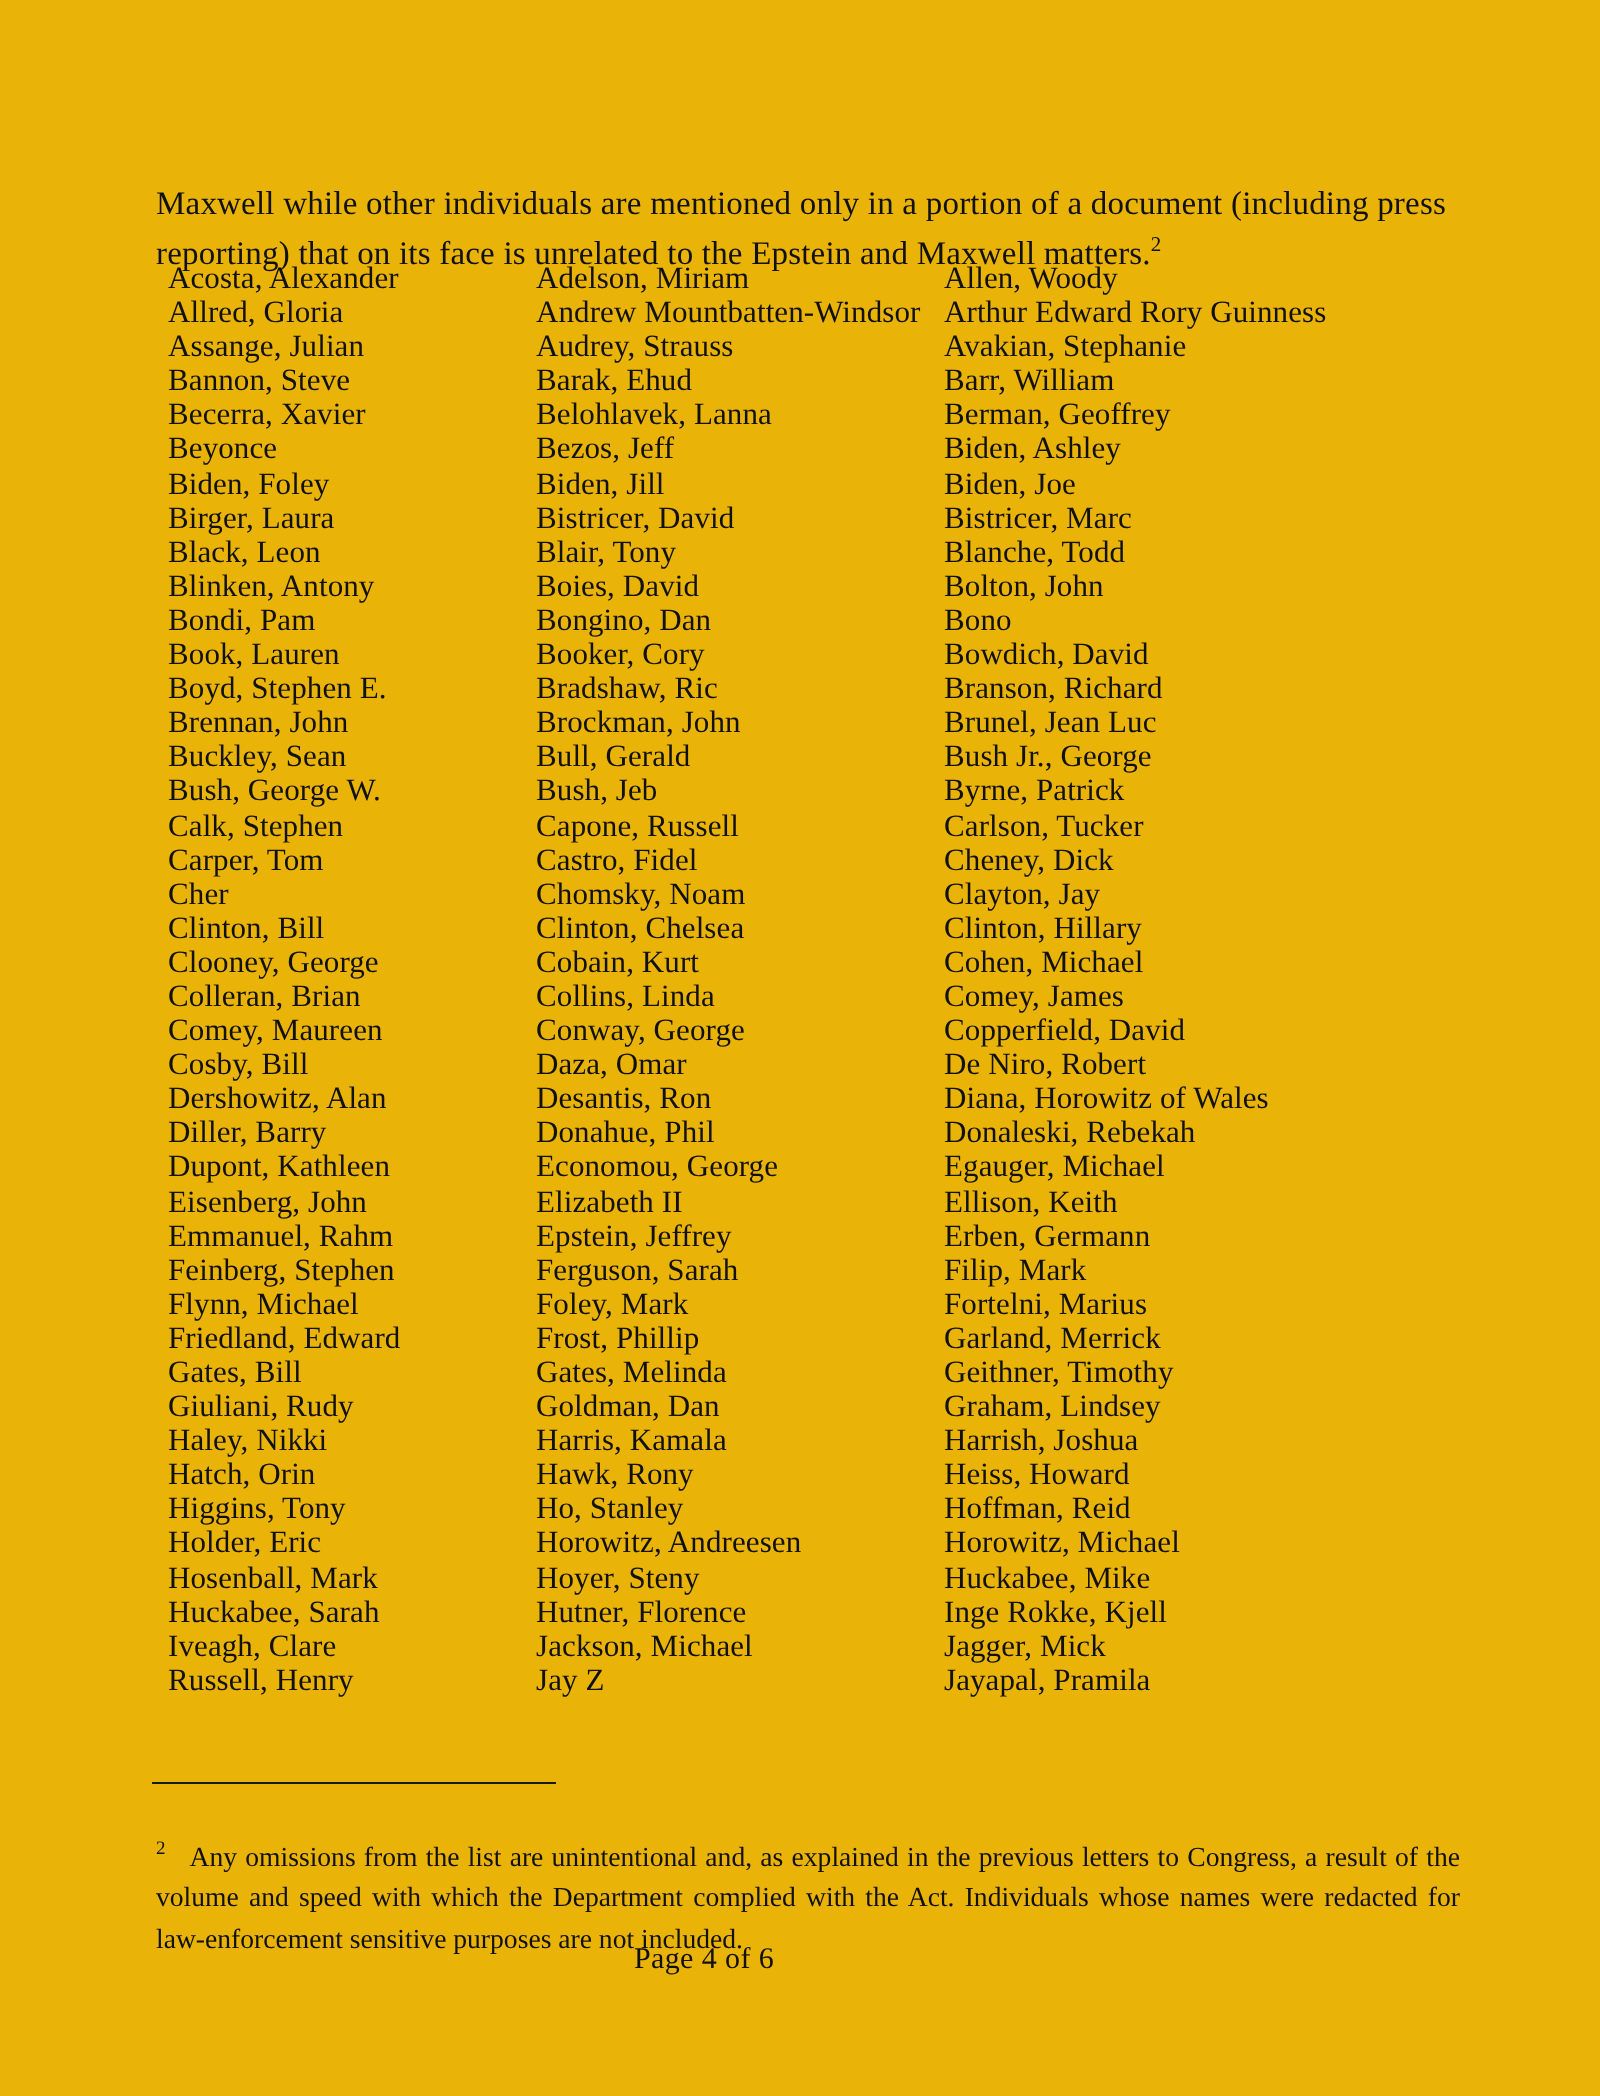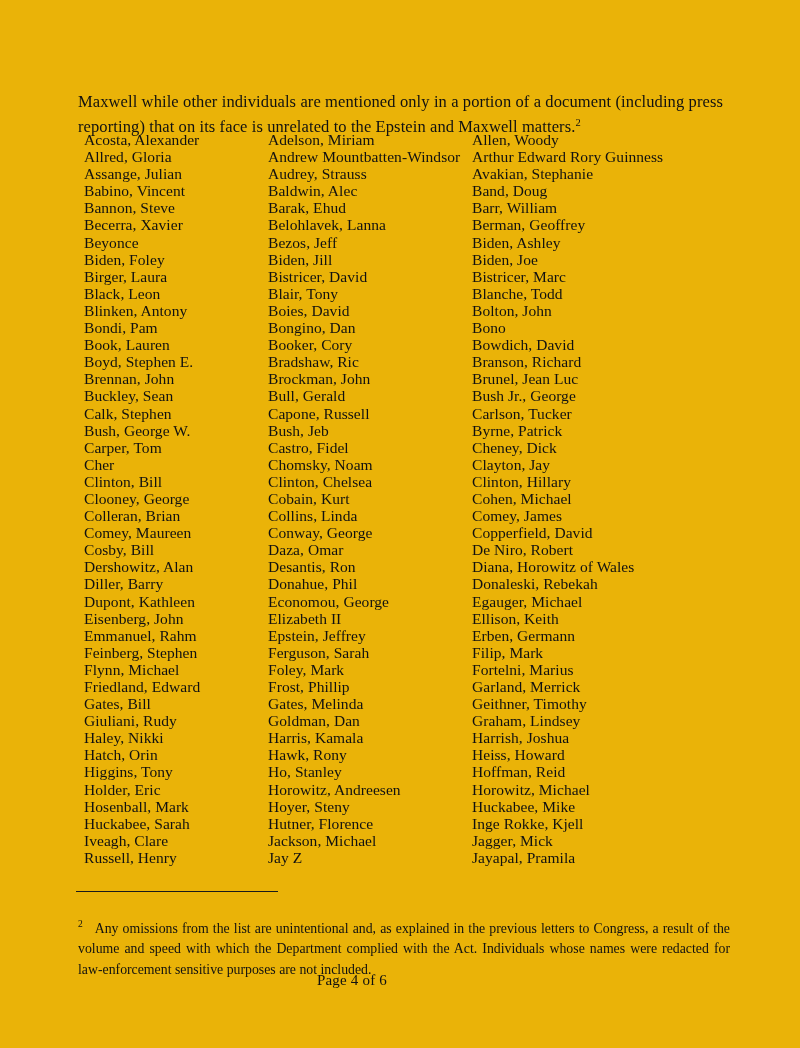--- a/index.html
+++ b/index.html
@@ -111,25 +111,20 @@
           <td class="col1">Allred, Gloria</td>
           <td class="col2">Andrew Mountbatten-Windsor</td>
           <td class="col3">Arthur Edward Rory Guinness</td>
         </tr>
         <tr>
           <td class="col1">Assange, Julian</td>
           <td class="col2">Audrey, Strauss</td>
           <td class="col3">Avakian, Stephanie</td>
         </tr>
         <tr>
-          <td class="col1">Babino, Vincent</td>
-          <td class="col2">Baldwin, Alec</td>
-          <td class="col3">Band, Doug</td>
-        </tr>
-        <tr>
           <td class="col1">Bannon, Steve</td>
           <td class="col2">Barak, Ehud</td>
           <td class="col3">Barr, William</td>
         </tr>
         <tr>
           <td class="col1">Becerra, Xavier</td>
           <td class="col2">Belohlavek, Lanna</td>
           <td class="col3">Berman, Geoffrey</td>
         </tr>
         <tr>
@@ -176,30 +171,30 @@
           <td class="col1">Brennan, John</td>
           <td class="col2">Brockman, John</td>
           <td class="col3">Brunel, Jean Luc</td>
         </tr>
         <tr>
           <td class="col1">Buckley, Sean</td>
           <td class="col2">Bull, Gerald</td>
           <td class="col3">Bush Jr., George</td>
         </tr>
         <tr>
+          <td class="col1">Bush, George W.</td>
+          <td class="col2">Bush, Jeb</td>
+          <td class="col3">Byrne, Patrick</td>
+        </tr>
+        <tr>
           <td class="col1">Calk, Stephen</td>
           <td class="col2">Capone, Russell</td>
           <td class="col3">Carlson, Tucker</td>
         </tr>
         <tr>
-          <td class="col1">Bush, George W.</td>
-          <td class="col2">Bush, Jeb</td>
-          <td class="col3">Byrne, Patrick</td>
-        </tr>
-        <tr>
           <td class="col1">Carper, Tom</td>
           <td class="col2">Castro, Fidel</td>
           <td class="col3">Cheney, Dick</td>
         </tr>
         <tr>
           <td class="col1">Cher</td>
           <td class="col2">Chomsky, Noam</td>
           <td class="col3">Clayton, Jay</td>
         </tr>
         <tr>

